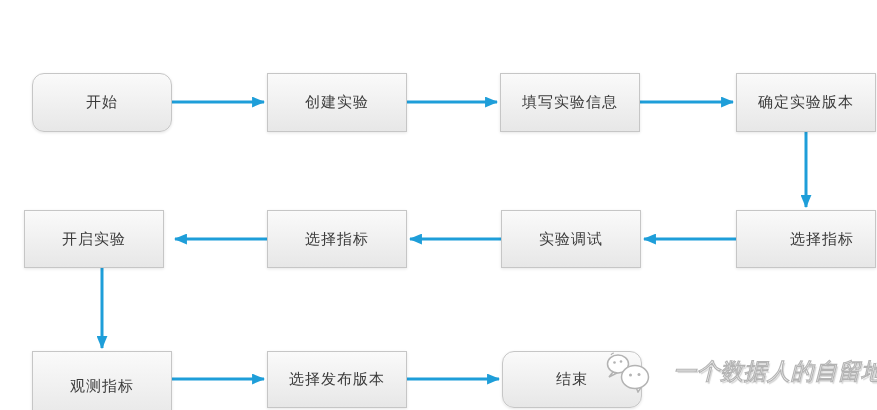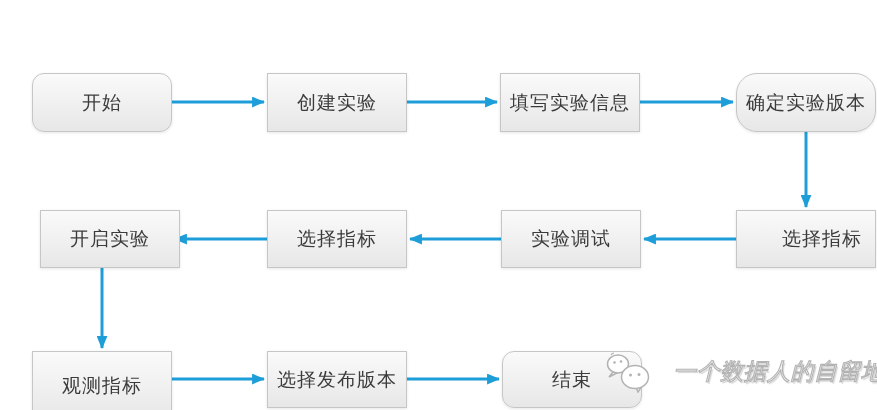--- a/index.html
+++ b/index.html
@@ -32,21 +32,21 @@
     width: 140px;
     height: 58px;
     box-sizing: border-box;
     display: flex;
     align-items: center;
     justify-content: center;
     background: linear-gradient(180deg, var(--node-fill-top) 0%, var(--node-fill-bottom) 100%);
     border: 1px solid var(--node-border);
     box-shadow: 0 1px 3px rgba(0,0,0,0.10);
     color: var(--node-text);
-    font-size: 19px;
+    font-size: 15px;
     letter-spacing: 1px;
   }
   .node.rounded { border-radius: 12px; }
   .node-label { white-space: nowrap; }
   .watermark {
     position: absolute;
     left: 605px;
     top: 348px;
     height: 46px;
     display: flex;
@@ -91,34 +91,34 @@
 
   <div class="node rounded" style="left:32px; top:73px; height:59px;">
     <span class="node-label">开始</span>
   </div>
   <div class="node" style="left:267px; top:73px; height:59px;">
     <span class="node-label">创建实验</span>
   </div>
   <div class="node" style="left:500px; top:73px; height:59px;">
     <span class="node-label">填写实验信息</span>
   </div>
-  <div class="node" style="left:736px; top:73px; height:59px;border-radius:21px;">
+  <div class="node" style="left:736px; top:73px; height:59px;">
     <span class="node-label">确定实验版本</span>
   </div>
 
   <div class="node" style="left:736px; top:210px;padding-left:32px;">
     <span class="node-label">选择指标</span>
   </div>
   <div class="node" style="left:501px; top:210px;">
     <span class="node-label">实验调试</span>
   </div>
   <div class="node" style="left:267px; top:210px;">
     <span class="node-label">选择指标</span>
   </div>
-  <div class="node" style="left:40px; top:210px;">
+  <div class="node" style="left:24px; top:210px;">
     <span class="node-label">开启实验</span>
   </div>
 
   <div class="node" style="left:32px; top:351px; height:70px;">
     <span class="node-label">观测指标</span>
   </div>
   <div class="node" style="left:267px; top:351px; height:57px;">
     <span class="node-label">选择发布版本</span>
   </div>
   <div class="node rounded" style="left:502px; top:351px; height:57px;">

